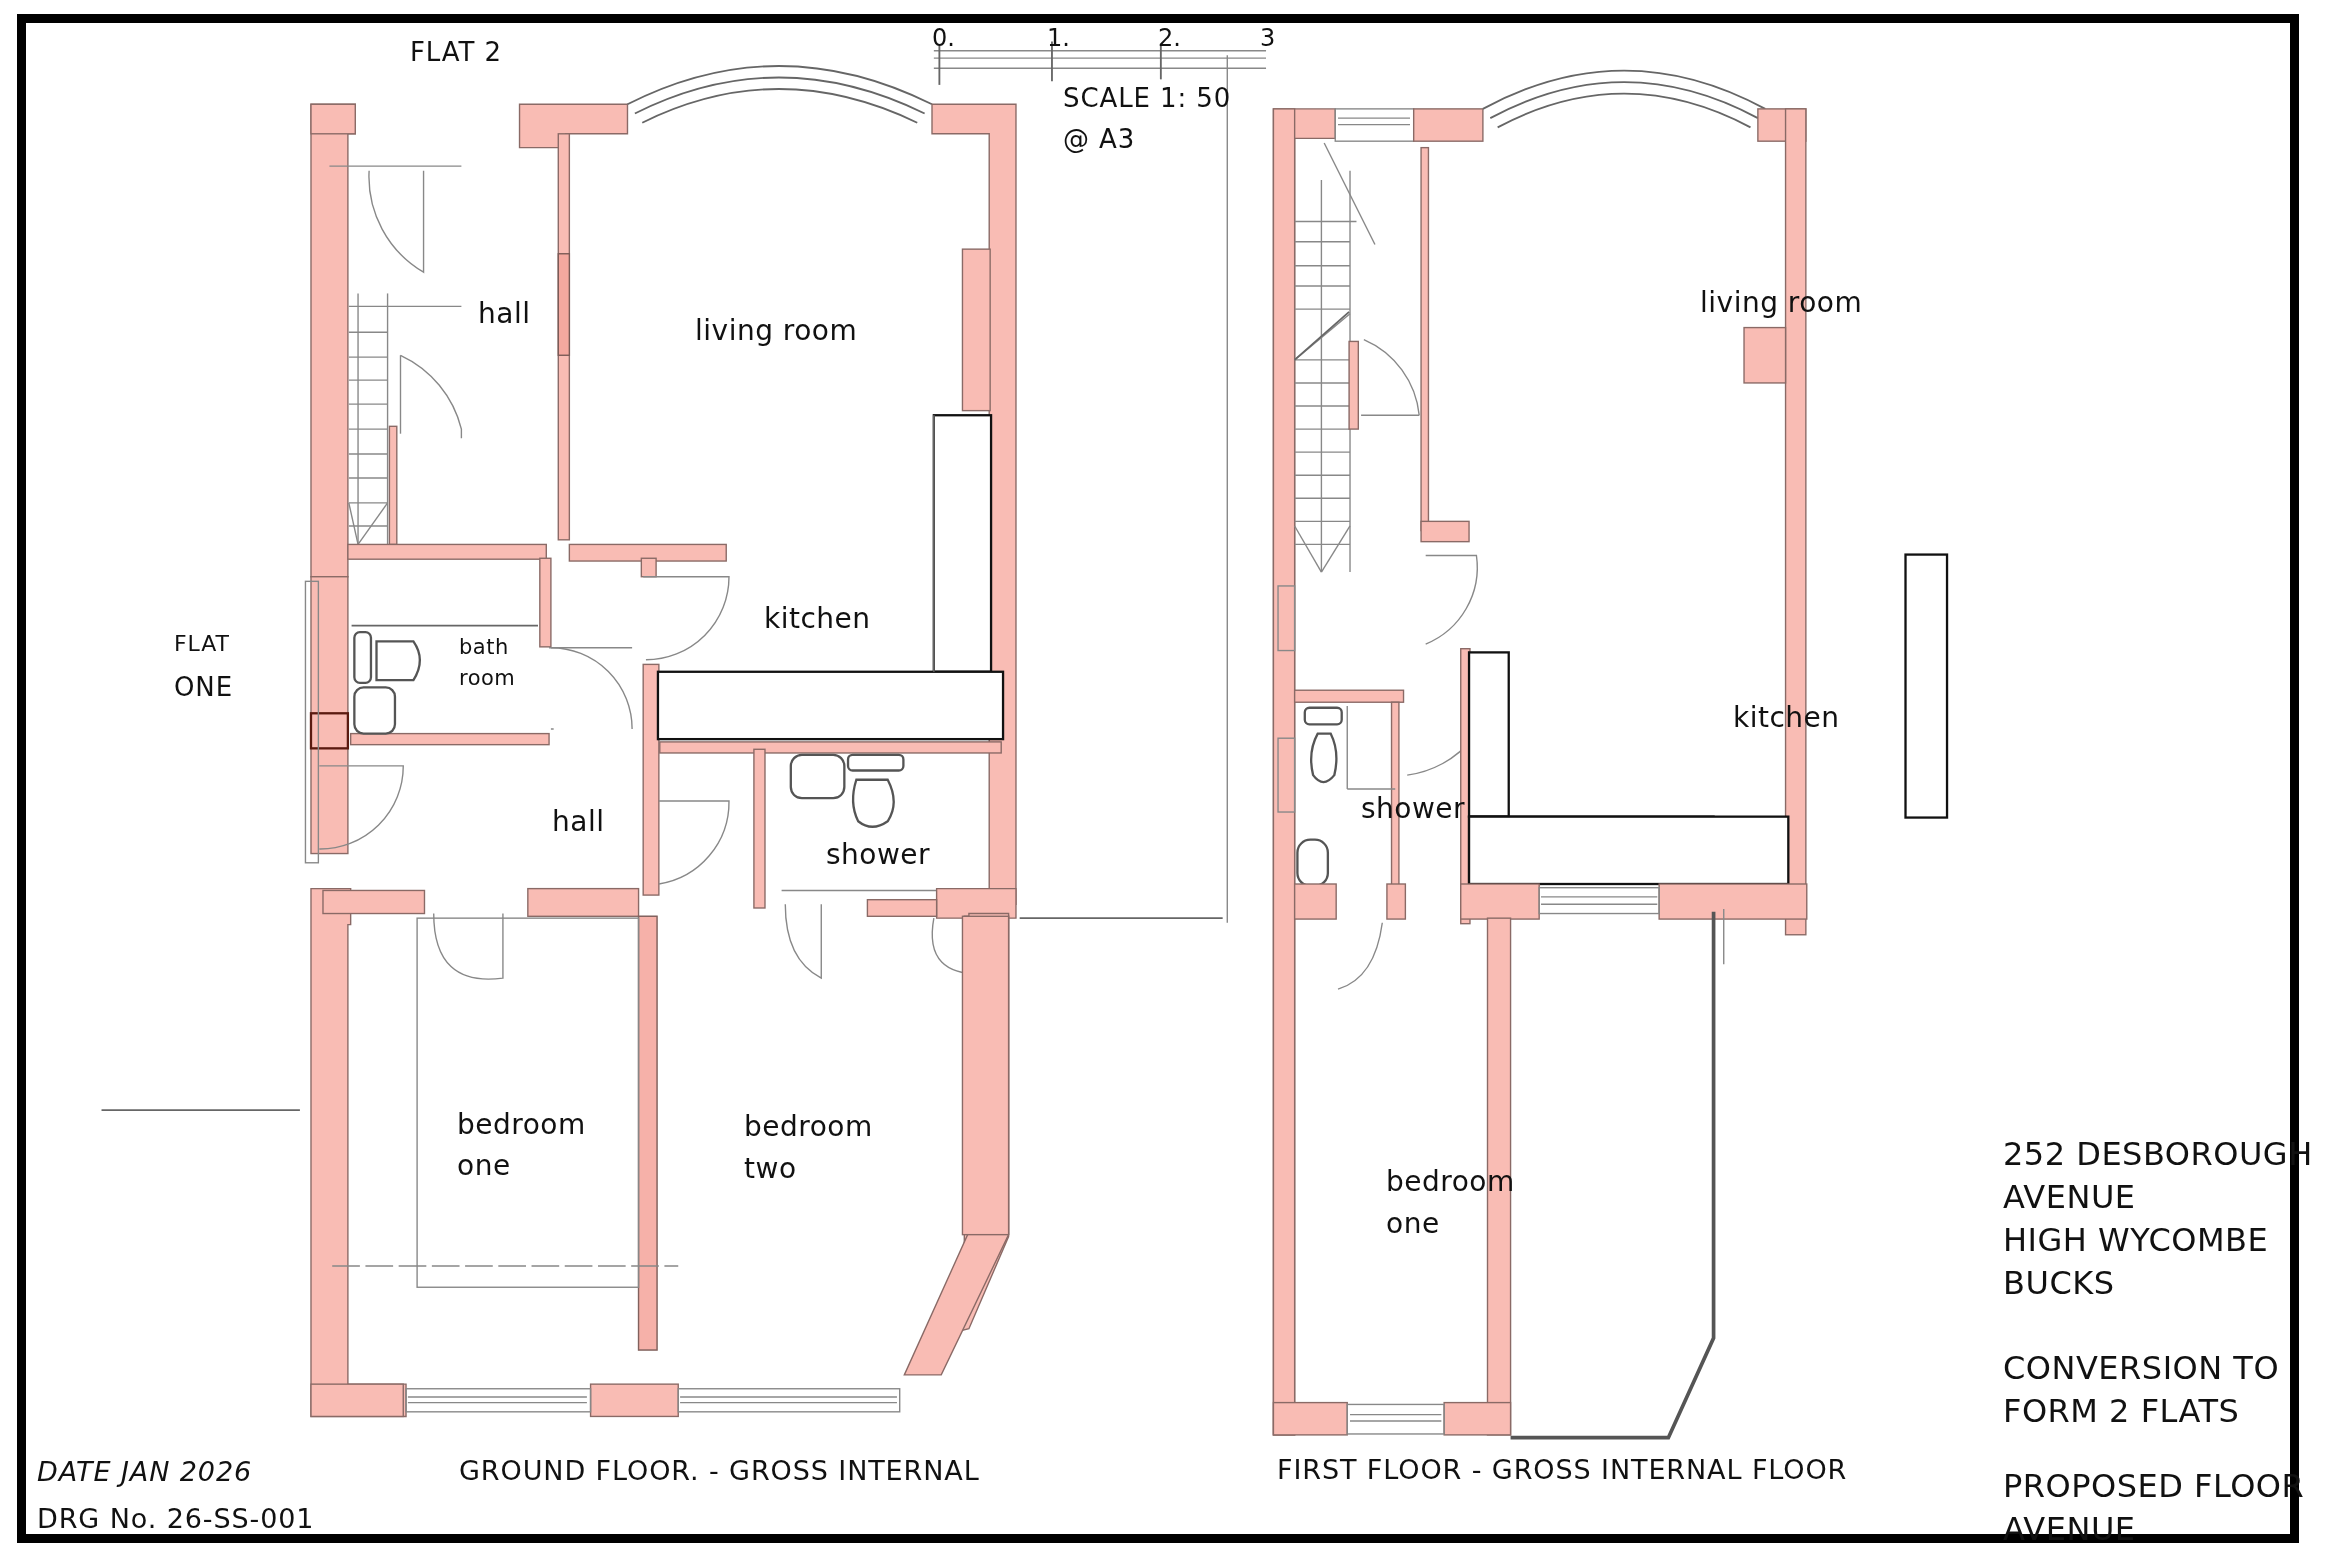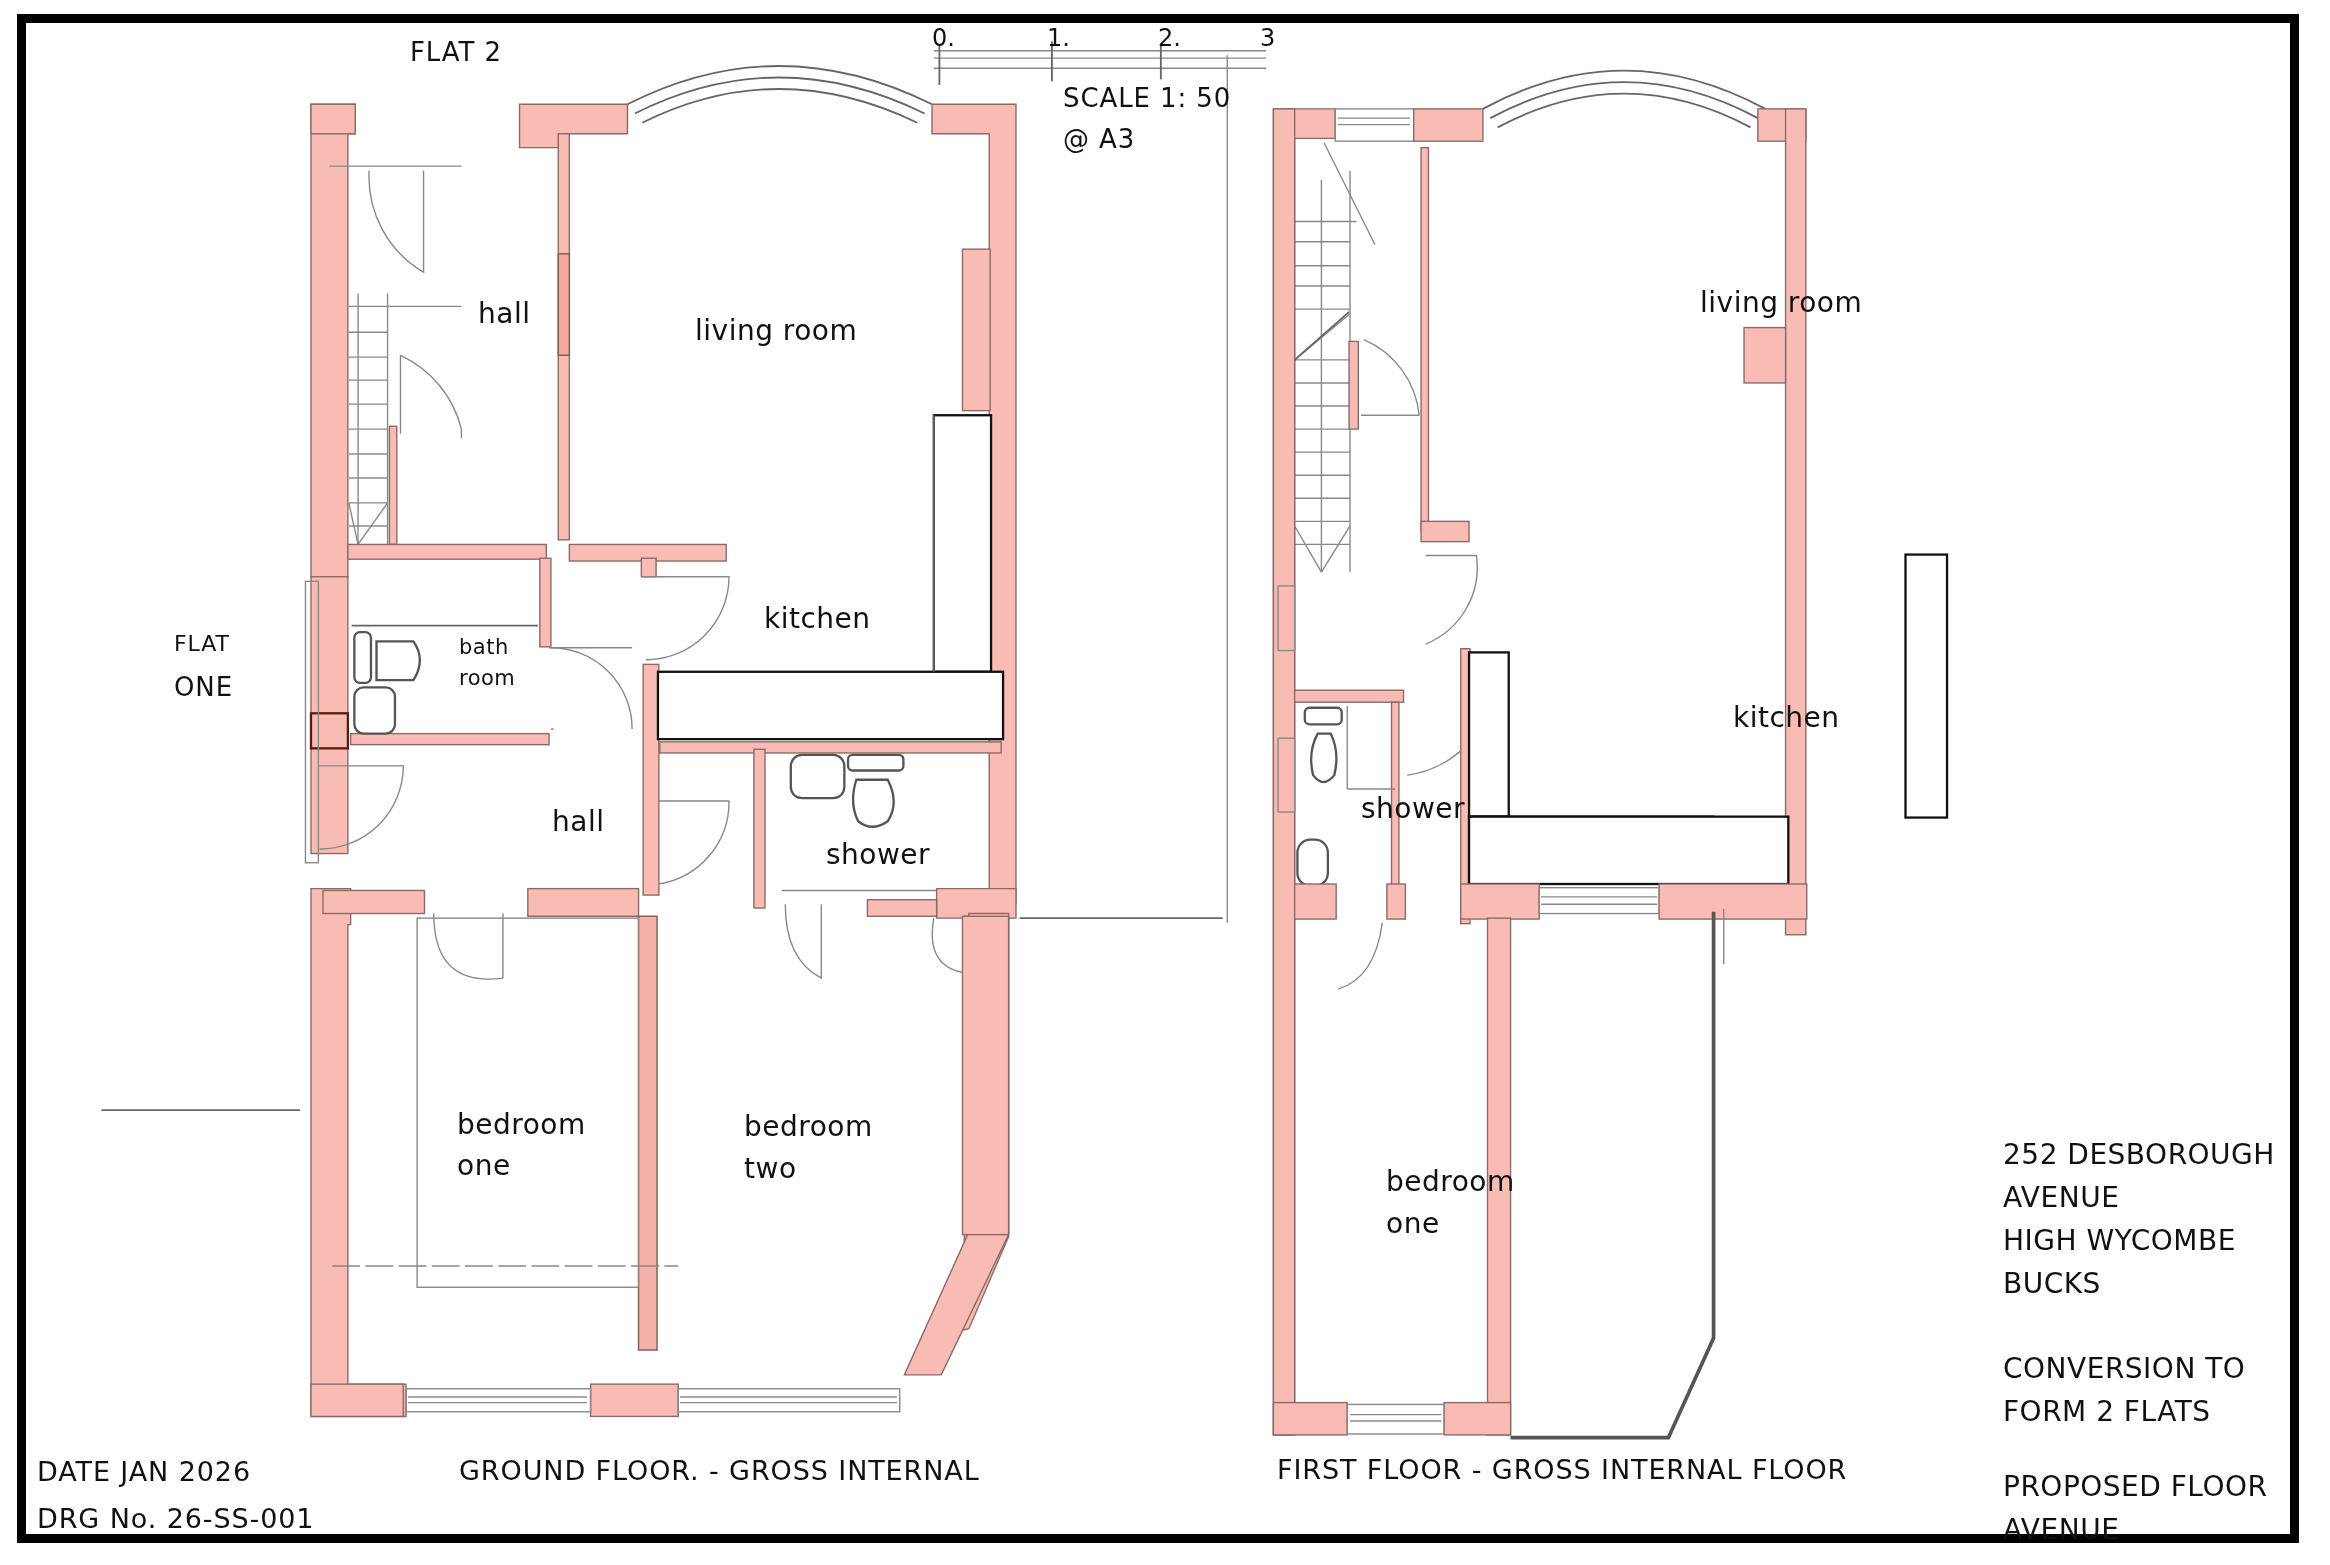--- a/index.html
+++ b/index.html
@@ -3,21 +3,21 @@
 <meta charset="utf-8">
 <style>
   html, body { margin: 0; padding: 0; background: #ffffff; }
   body { width: 2330px; height: 1565px; position: relative; overflow: hidden; font-family: "DejaVu Sans", sans-serif; color: #111; }
   .frame { position: absolute; left: 16.6px; top: 14px; width: 2282px; height: 1529px; border: 9.2px solid #000; box-sizing: border-box; }
   svg.plan { position: absolute; left: 0; top: 0; }
   .lbl { position: absolute; white-space: nowrap; color: #111; }
   .room { font-size: 28px; font-family: "DejaVu Sans", sans-serif; letter-spacing: 0.5px; }
   .room-sm { font-size: 21px; }
   .caps { font-size: 28px; font-family: "DejaVu Sans", sans-serif; letter-spacing: 0.9px; }
-  .title-block { position: absolute; left: 2003px; top: 1133px; font-size: 28px; line-height: 43px; letter-spacing: 0.5px; }
+  .title-block { position: absolute; left: 2003px; top: 1133px; font-size: 32px; line-height: 43px; letter-spacing: 0.5px; }
   .title-block div { white-space: nowrap; }
   .gap { height: 42px; }
   .scale-ticks { position: absolute; left: 932px; top: 24px; width: 341px; height: 37px; }
   .scale-ticks span { position: absolute; top: 0; font-size: 24px; }
 </style>
 </head>
 <body>
 
 <div class="frame"></div>
 
@@ -264,21 +264,21 @@
 
 <div class="lbl room" style="left:1700px; top:286px;">living room</div>
 <div class="lbl room" style="left:1733px; top:701px;">kitchen</div>
 <div class="lbl room" style="left:1361px; top:792px;">shower</div>
 <div class="lbl room" style="left:1386px; top:1165px;">bedroom</div>
 <div class="lbl room" style="left:1386px; top:1207px;">one</div>
 
 <div class="lbl caps" style="left:459px; top:1455px; font-size:27px;">GROUND FLOOR. -  GROSS INTERNAL</div>
 <div class="lbl caps" style="left:1277px; top:1454px; font-size:27px;">FIRST FLOOR - GROSS INTERNAL FLOOR</div>
 
-<div class="lbl caps" style="left:37px; top:1456px; font-size:27px;">DATE JAN 2026</div>
+<div class="lbl caps" style="left:37px; top:1456px; font-size:27px;font-style:italic;">DATE JAN 2026</div>
 <div class="lbl caps" style="left:37px; top:1503px; font-size:27px;">DRG No. 26-SS-001</div>
 
 <div class="title-block">
   <div>252 DESBOROUGH</div>
   <div>AVENUE</div>
   <div>HIGH WYCOMBE</div>
   <div>BUCKS</div>
   <div class="gap" style="height:42px"></div>
   <div>CONVERSION TO</div>
   <div>FORM 2 FLATS</div>

